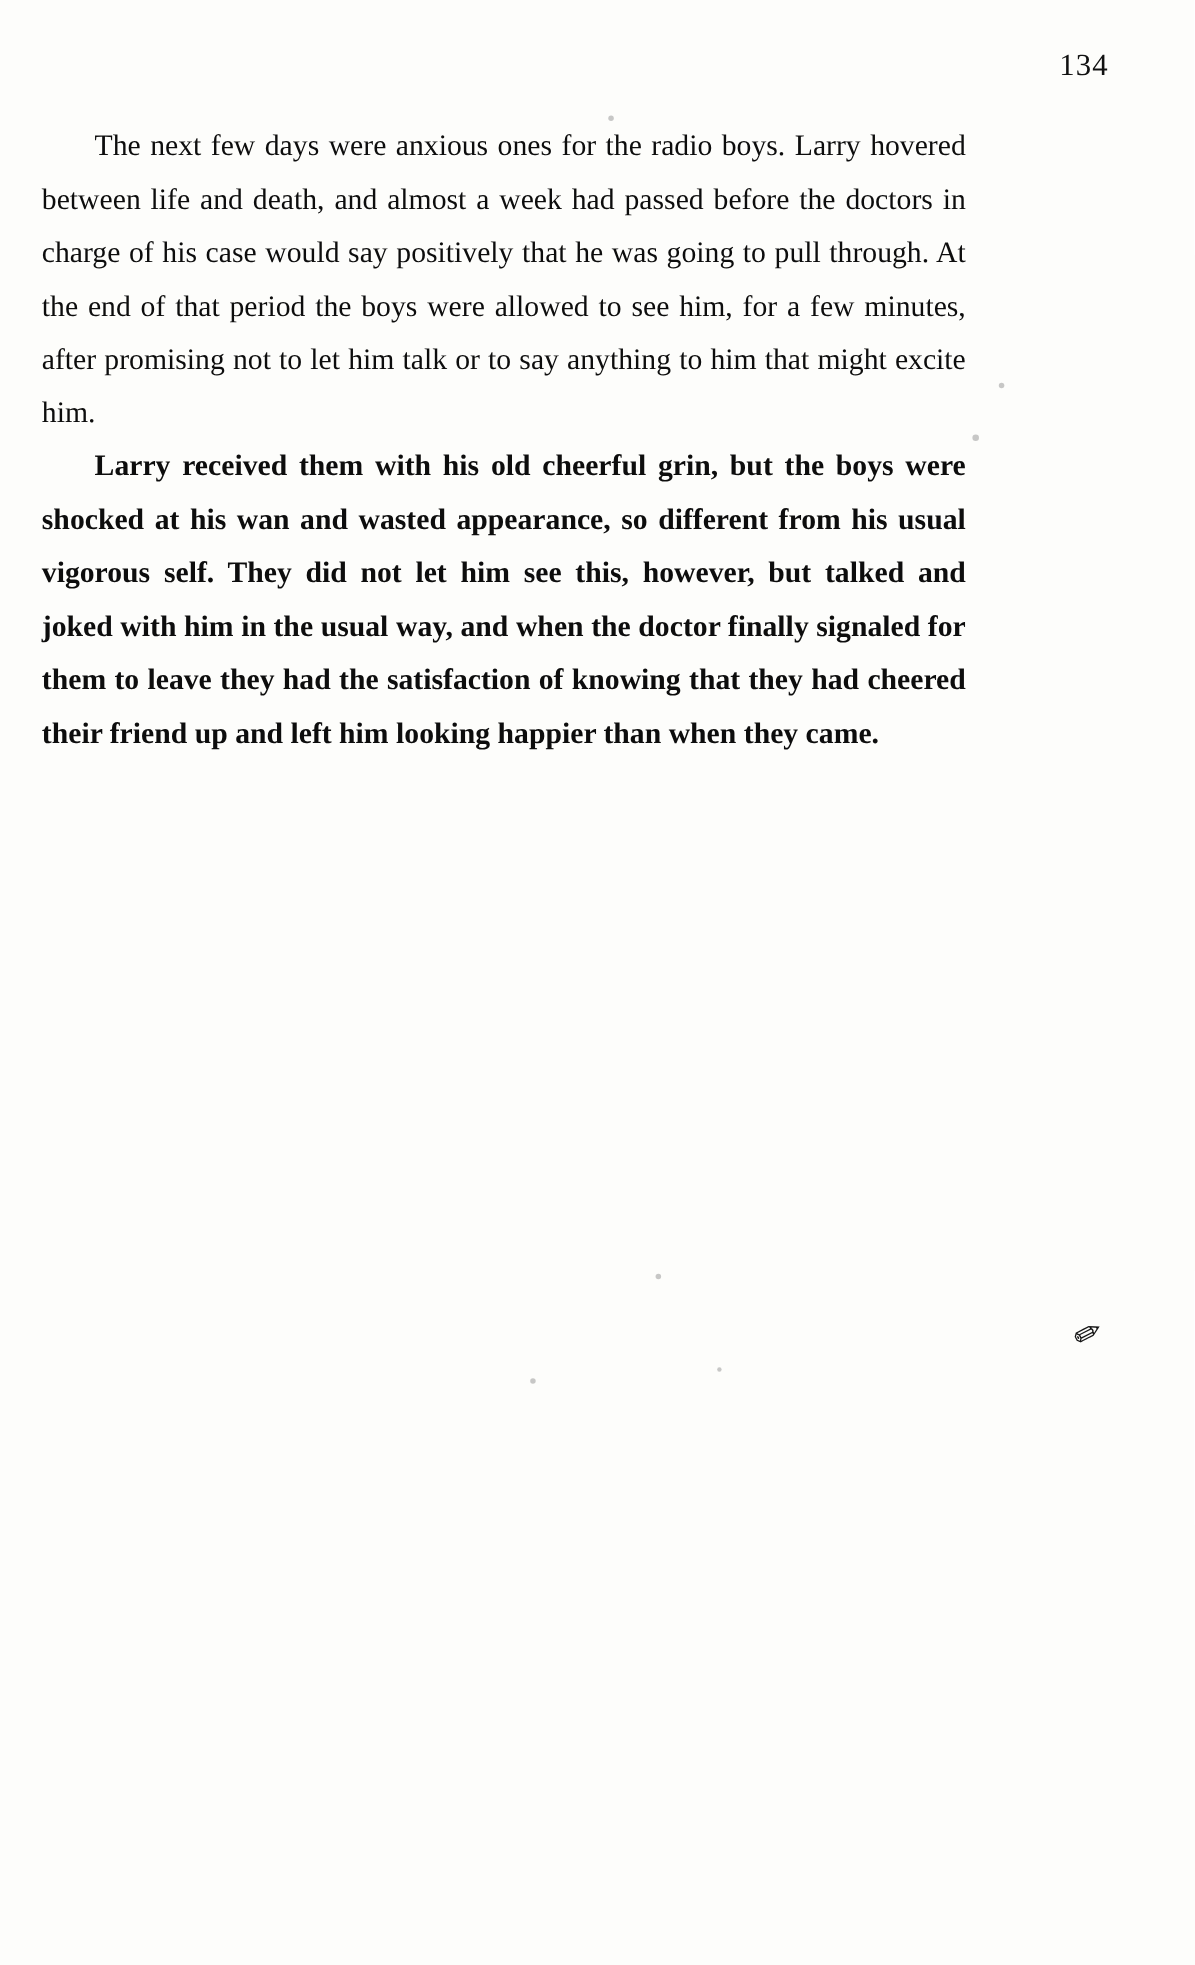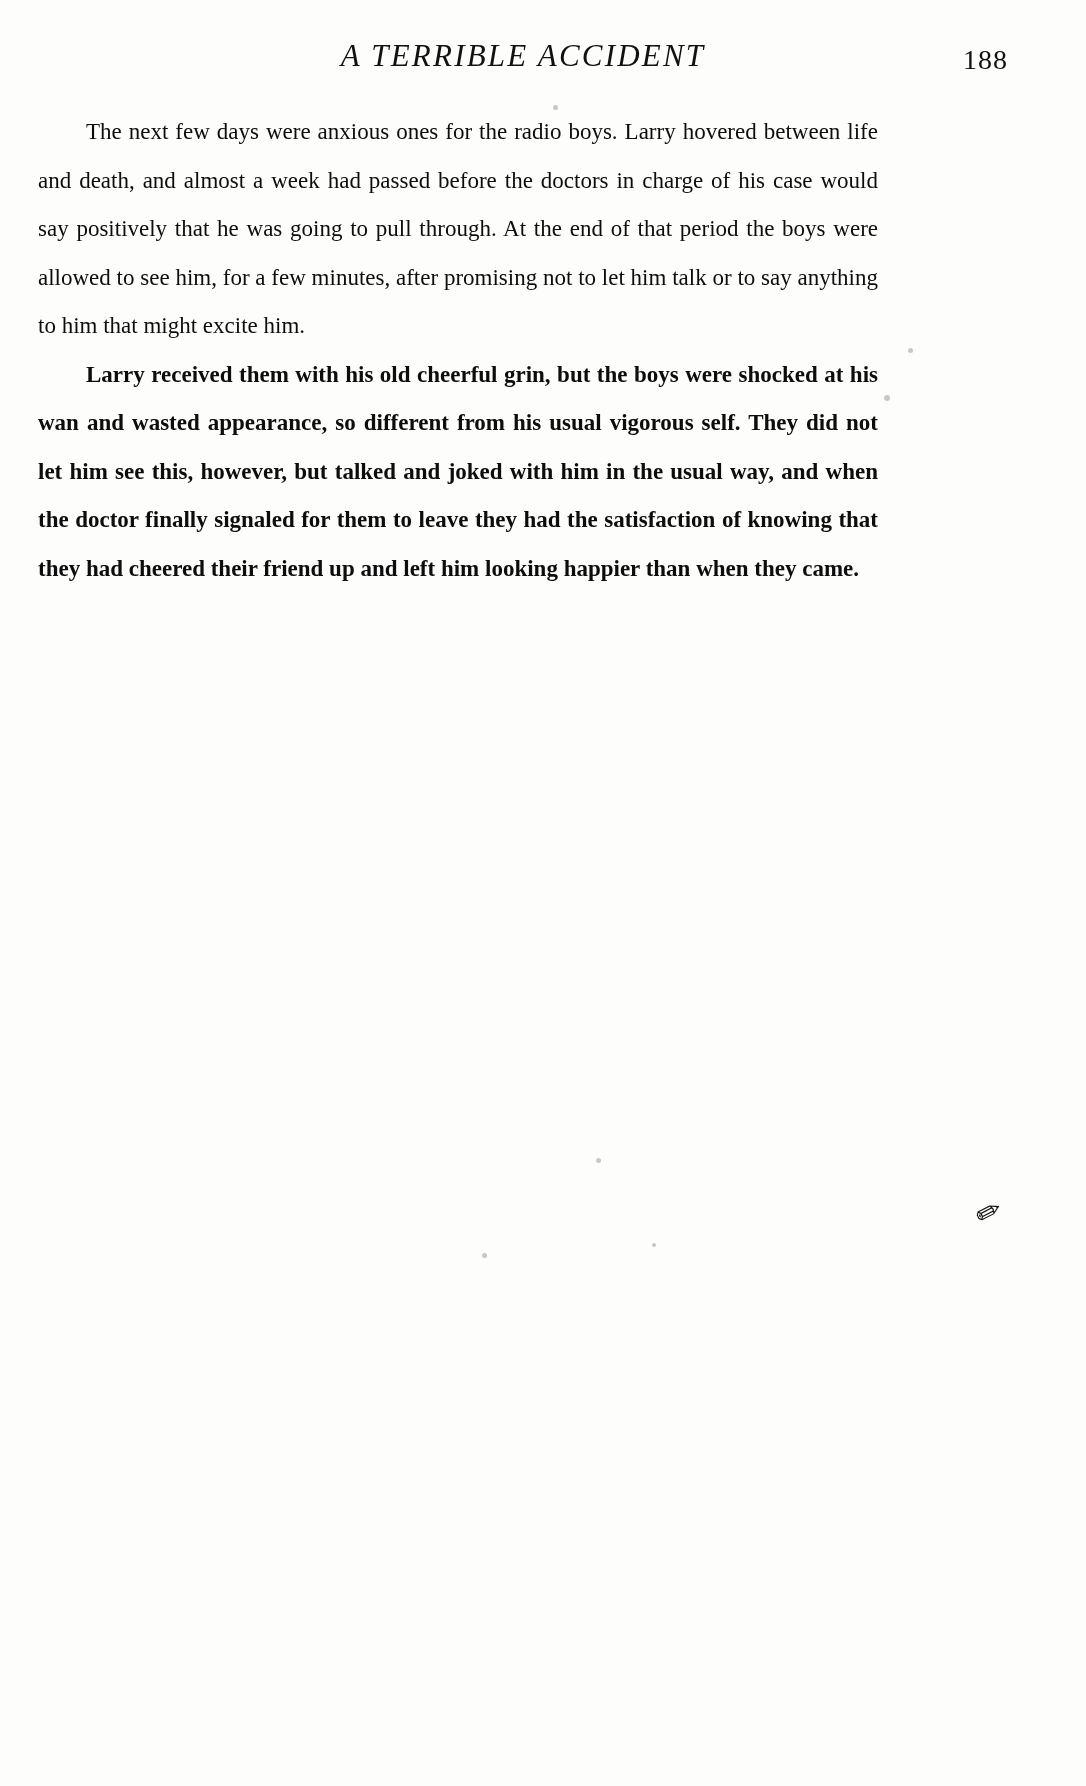--- a/index.html
+++ b/index.html
@@ -52,21 +52,21 @@
     font-variant: small-caps;
     color: #111;
     font-family: "Liberation Serif", serif;
   }
   
   .body-text {
     position: absolute;
     top: 108px;
     left: 38px;
     width: 840px;
-    font-size: 23px;
+    font-size: 27px;
     line-height: 48.5px;
     text-align: justify;
     text-justify: inter-word;
     color: #0d0d0d;
   }
   .body-text p {
     margin: 0 0 0 0;
     text-indent: 48px;
   }
   .body-text p + p {
@@ -89,22 +89,21 @@
     transform: rotate(18deg);
     font-family: "Liberation Serif", serif;
   }
 </style>
 </head>
 <body>
 
 <div class="page">
 
   <div class="header">
-    <div class="running-title">A TERRIBLE ACCIDENT</div>
-    <div class="page-number">188</div>
+    <div class="page-number">134</div>
   </div>
 
   <div class="body-text">
     <p>The next few days were anxious ones for the radio boys. Larry hovered between life and death, and almost a week had passed before the doctors in charge of his case would say positively that he was going to pull through. At the end of that period the boys were allowed to see him, for a few minutes, after promising not to let him talk or to say anything to him that might excite him.</p>
     <p>Larry received them with his old cheerful grin, but the boys were shocked at his wan and wasted appearance, so different from his usual vigorous self. They did not let him see this, however, but talked and joked with him in the usual way, and when the doctor finally signaled for them to leave they had the satisfaction of knowing that they had cheered their friend up and left him looking happier than when they came.</p>
   </div>
 
   <div class="margin-mark">✐</div>
 
   <div class="speck" style="left:553px; top:105px; width:5px; height:5px;"></div>

